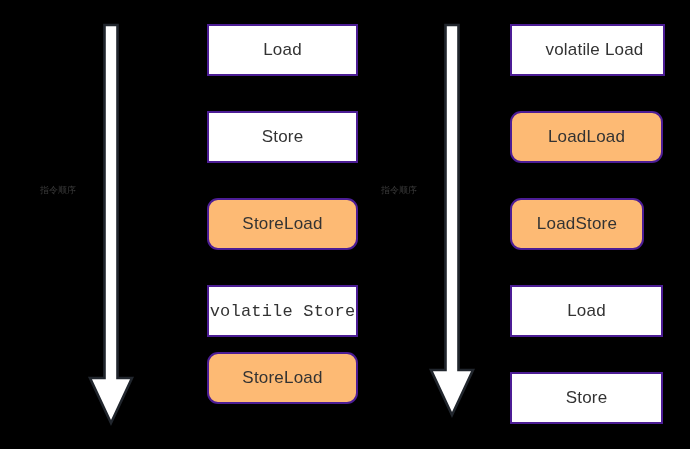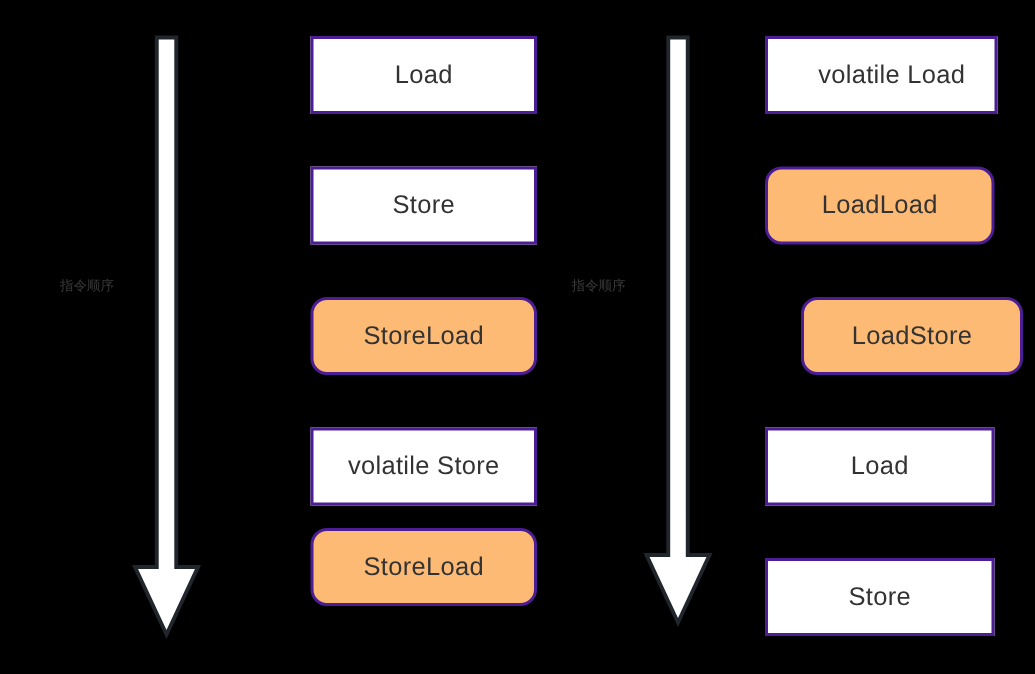--- a/index.html
+++ b/index.html
@@ -74,34 +74,34 @@
   </svg>
 
   <div class="order-label" style="left:40px; top:186px;">指令顺序</div>
 
   <div class="node plain" style="left:207px; top:24px; width:151px; height:52px;">Load</div>
 
   <div class="node plain" style="left:207px; top:111px; width:151px; height:52px;">Store</div>
 
   <div class="node barrier" style="left:207px; top:198px; width:151px; height:52px;">StoreLoad</div>
 
-  <div class="node plain" style="left:207px; top:285px; width:151px; height:52px;">volatile Store</div>
+  <div class="node plain" style="left:207px; top:285px; width:151px; height:52px;font-family:Liberation Mono, monospace;">volatile Store</div>
 
   <div class="node barrier" style="left:207px; top:352px; width:151px; height:52px;">StoreLoad</div>
 
   <svg class="order-arrow" style="left:429px; top:24px; width:46px; height:394px;" viewBox="0 0 46 394">
     <path d="M 16.5 1 L 29.5 1 L 29.5 346 L 44 346 L 23 391 L 2 346 L 16.5 346 Z" fill="#ffffff" stroke="#21262d" stroke-width="2.6" stroke-linejoin="miter"></path>
   </svg>
 
   <div class="order-label" style="left:381px; top:186px;">指令顺序</div>
 
   <div class="node plain" style="left:510px; top:24px; width:155px; height:52px;padding-left:14px;">volatile Load</div>
 
   <div class="node barrier" style="left:510px; top:111px; width:153px; height:52px;">LoadLoad</div>
 
-  <div class="node barrier" style="left:510px; top:198px; width:148px; height:52px;margin-left:24px;">LoadStore</div>
+  <div class="node barrier" style="left:510px; top:198px; width:134px; height:52px;">LoadStore</div>
 
   <div class="node plain" style="left:510px; top:285px; width:153px; height:52px;">Load</div>
 
   <div class="node plain" style="left:510px; top:372px; width:153px; height:52px;">Store</div>
 
 
 </div>
 
 </body></html>

